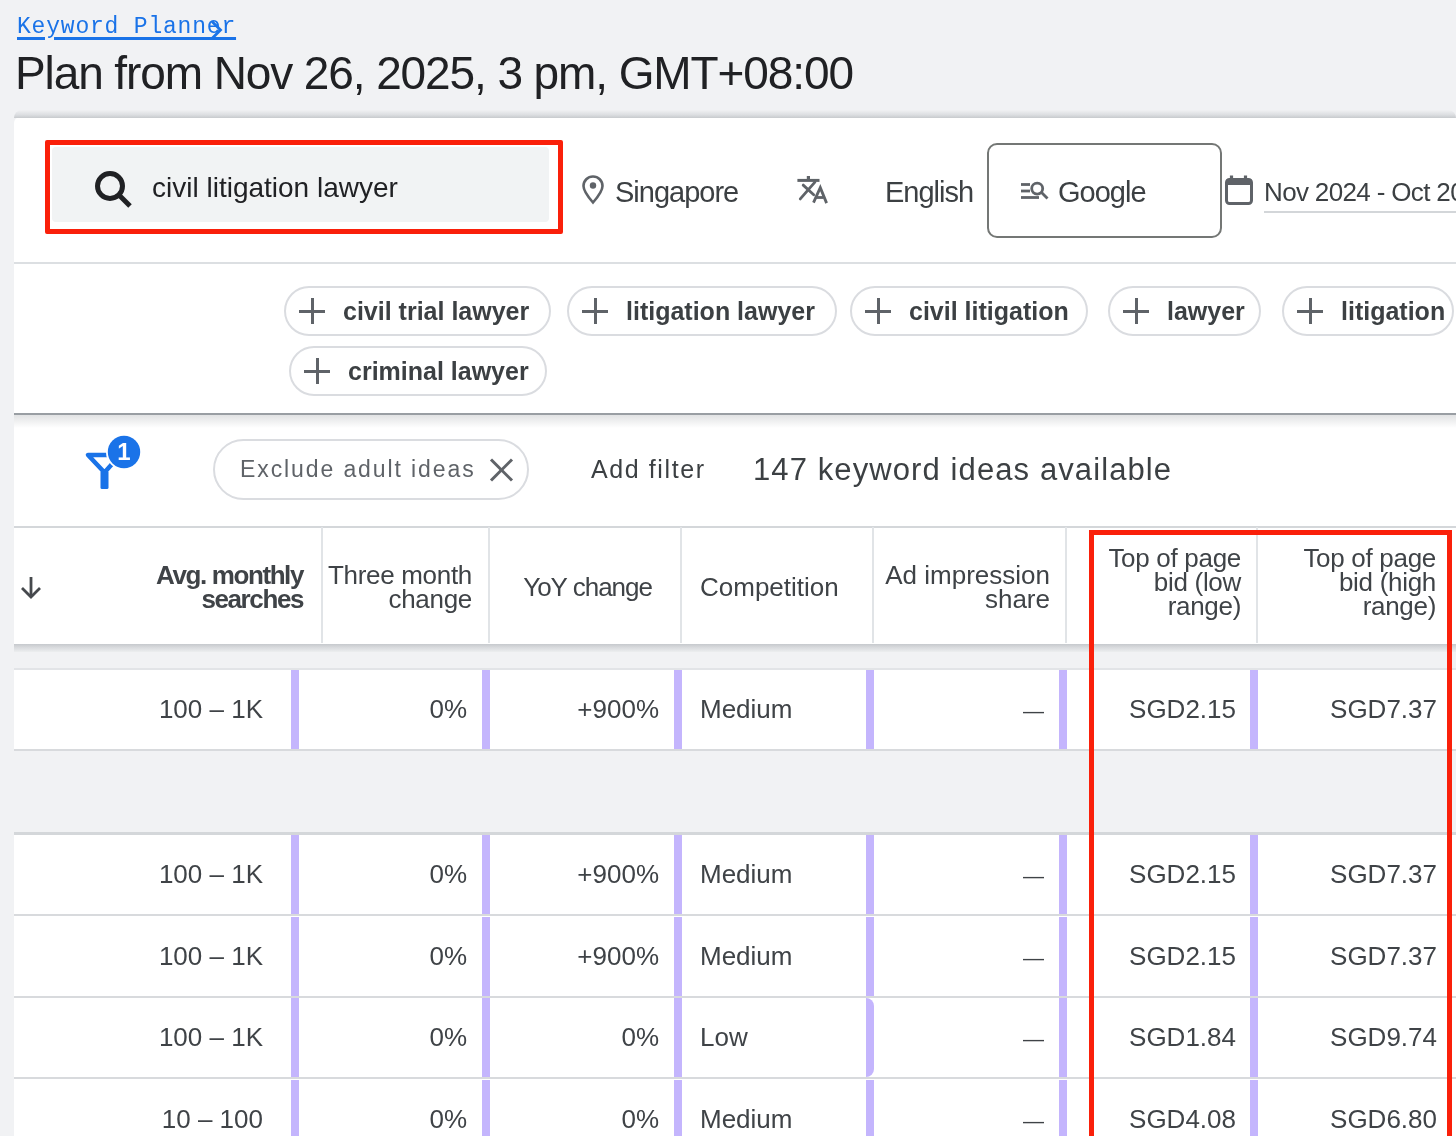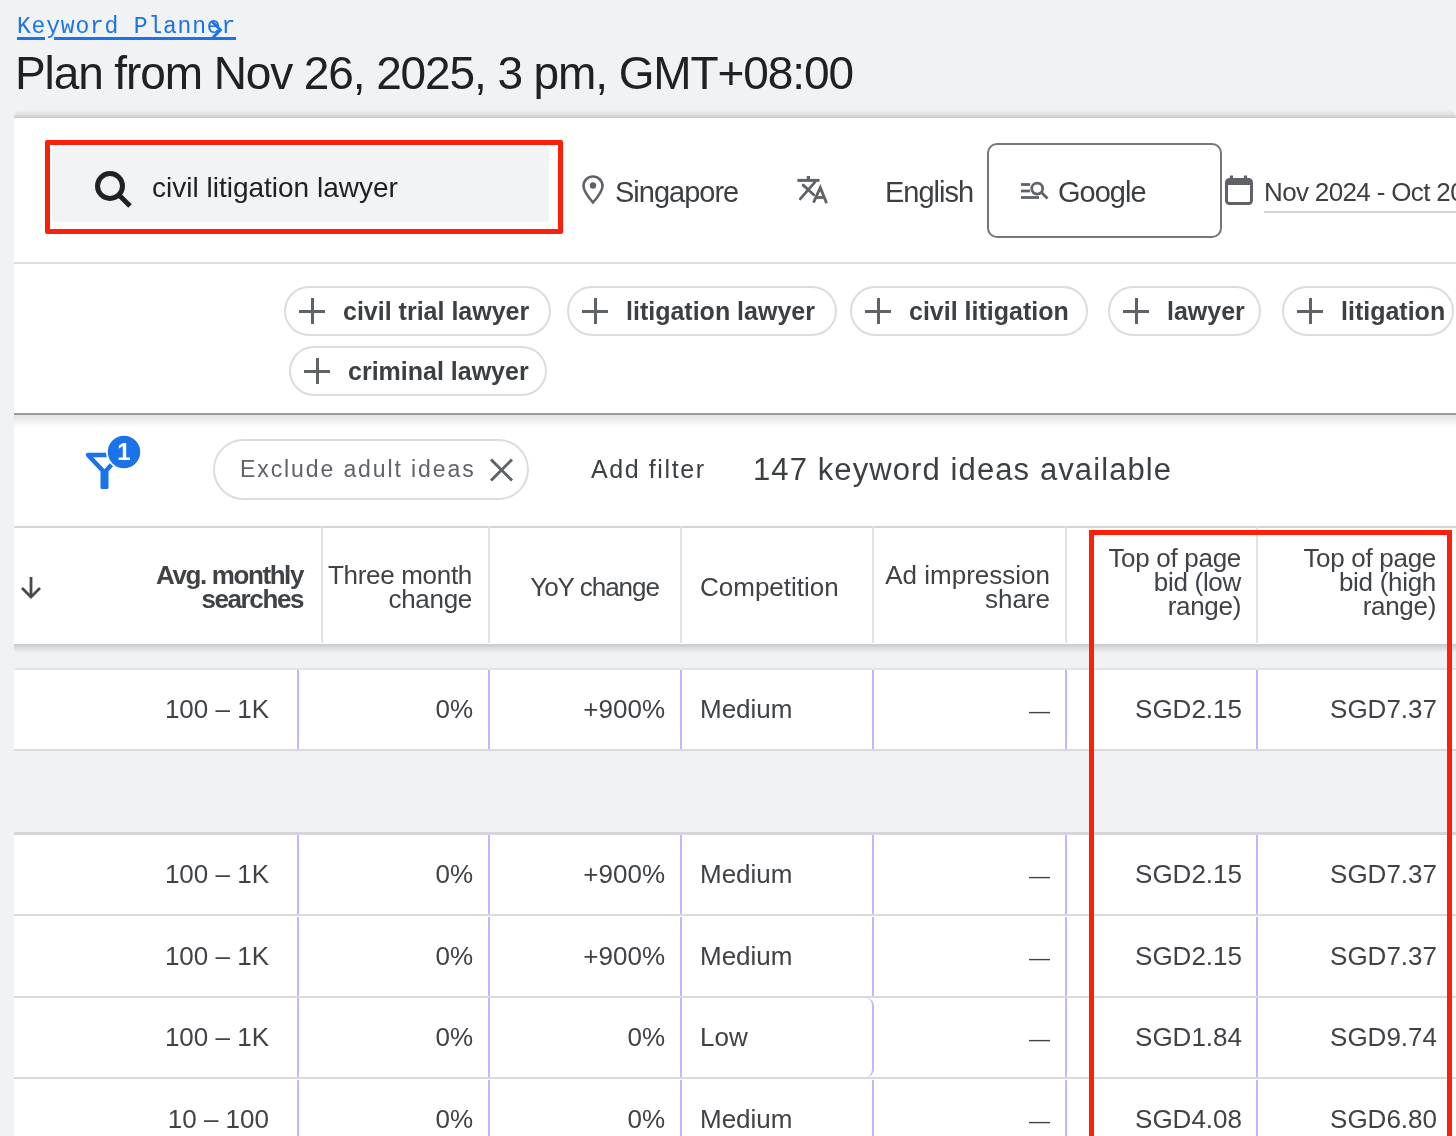--- a/index.html
+++ b/index.html
@@ -15,21 +15,21 @@
   .chip{position:absolute;box-sizing:border-box;height:50px;border:2px solid #dadce0;border-radius:25px;background:#fff;display:flex;align-items:center;}
   .chip .txt{font-size:25px;color:#3c4043;font-weight:700;}
   .plus{display:inline-block;width:26px;height:26px;margin-left:13px;margin-right:18px;position:relative;flex:none;}
   .plus::before{content:"";position:absolute;left:0;top:11.5px;width:26px;height:3px;background:#5f6368;}
   .plus::after{content:"";position:absolute;left:11.5px;top:0;width:3px;height:26px;background:#5f6368;}
   .div1{left:14px;width:1442px;height:2px;background:#dcdfe2;}
   .shadline{left:14px;top:413px;width:1442px;height:2px;background:#999ea3;}
   .shadgrad{left:14px;top:415px;width:1442px;height:13px;background:linear-gradient(rgba(120,125,130,.22),rgba(120,125,130,0));}
   .hcell{position:absolute;top:527px;height:116px;box-sizing:border-box;border-right:2px solid #e1e4e7;display:flex;align-items:center;justify-content:flex-end;font-size:26px;line-height:24px;color:#3f4347;text-align:right;padding-top:3px;}
   .row{position:absolute;left:14px;width:1442px;height:79px;line-height:79px;background:#fff;border-bottom:2.5px solid #d8dadd;}
-  .cell{position:absolute;top:0;height:100%;line-height:inherit;box-sizing:border-box;border-right:2px solid #c4b5fd;font-size:26px;color:#3f4347;text-align:right;white-space:nowrap;}
+  .cell{position:absolute;top:0;height:100%;line-height:inherit;box-sizing:border-box;border-right:8px solid #c4b5fd;font-size:26px;color:#3f4347;text-align:right;white-space:nowrap;}
   .gray{position:absolute;left:14px;width:1442px;background:#f1f2f4;}
   .redbox{position:absolute;border:5px solid #fa200a;box-sizing:border-box;}
 </style>
 </head>
 <body>
 <div id="root">
 
   <div class="abs" style="left:17px;top:14px;"><a class="crumb" href="#">Keyword Planner</a></div>
   <svg class="abs" style="left:208px;top:19px;" width="16" height="20" viewBox="0 0 16 20">
       <path d="M4 2.5 L12.5 11 L4 19.5" fill="none" stroke="#1a73e8" stroke-width="2.8"></path>
@@ -133,21 +133,21 @@
         </g>
       </svg>
   </div>
   <div class="abs" style="left:591px;top:455px;font-size:25px;color:#3c4043;letter-spacing:1.6px;">Add filter</div>
   <div class="abs" style="left:753px;top:452px;font-size:31px;color:#3c4043;letter-spacing:1.1px;">147 keyword ideas available</div>
 
   <div class="abs div1" style="top:526px;background:#d4d7da;"></div>
 
   <div class="hcell" style="left:14px;width:309px;padding-right:18px;font-weight:700;letter-spacing:-1.4px;">Avg. monthly<br>searches</div>
   <div class="hcell" style="left:299px;width:191px;padding-right:16px;letter-spacing:-0.3px;">Three month<br>change</div>
-  <div class="hcell" style="left:490px;width:192px;padding-right:21px;letter-spacing:-1px;">YoY change</div>
+  <div class="hcell" style="left:490px;width:192px;padding-right:28px;letter-spacing:-1px;">YoY change</div>
   <div class="hcell" style="left:682px;width:192px;padding-left:18px;justify-content:flex-start;text-align:left;">Competition</div>
   <div class="hcell" style="left:874px;width:193px;padding-right:15px;">Ad impression<br>share</div>
   <div class="hcell" style="left:1067px;width:191px;padding-right:15px;letter-spacing:-0.3px;padding-top:0;padding-bottom:7px;">Top of page<br>bid (low<br>range)</div>
   <div class="hcell" style="left:1258px;width:191px;padding-right:13px;border-right:none;letter-spacing:-0.3px;padding-top:0;padding-bottom:7px;">Top of page<br>bid (high<br>range)</div>
 
   <svg class="abs" style="left:19px;top:574px;" width="24" height="26" viewBox="0 0 24 26">
       <g stroke="#46494d" stroke-width="2.8" fill="none">
         <line x1="12" y1="3" x2="12" y2="23"></line>
         <path d="M3 14 L12 23 L21 14"></path>
       </g>

